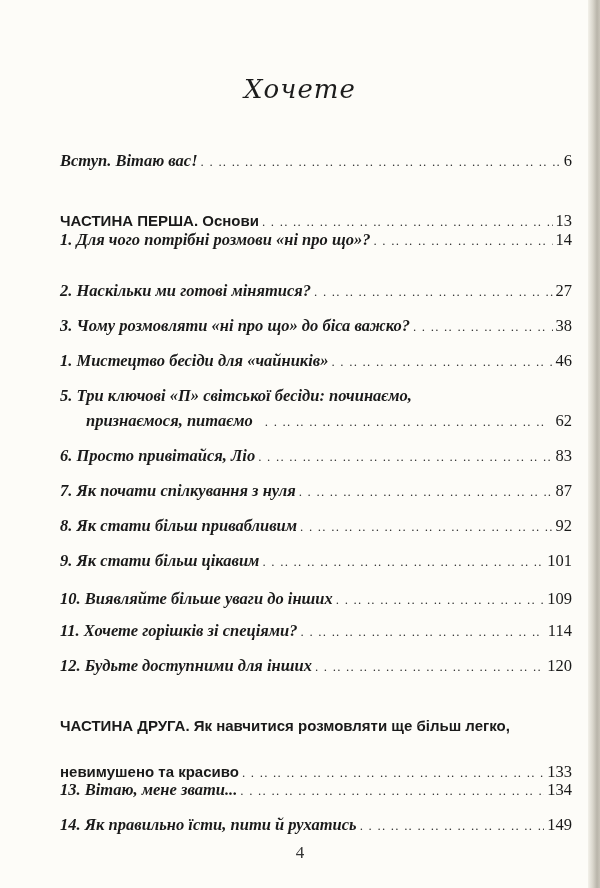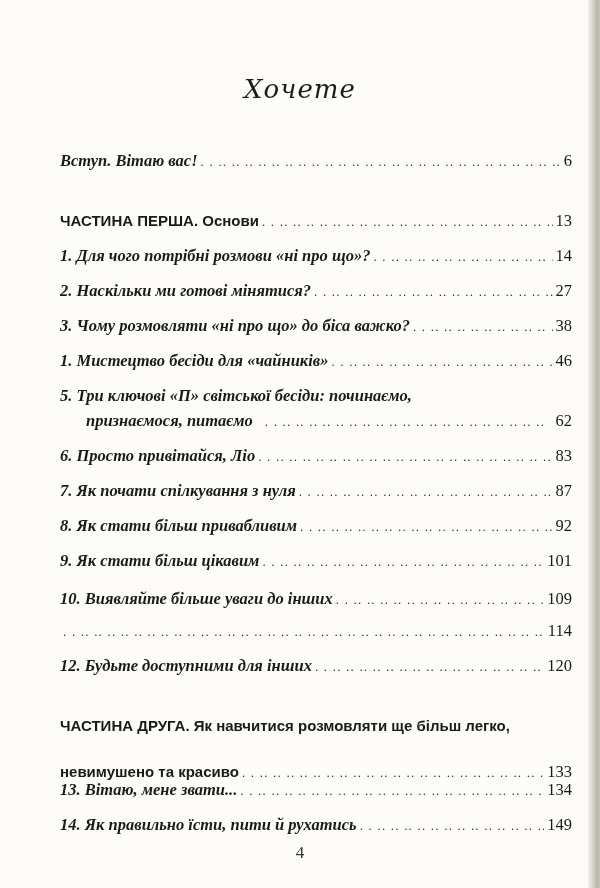--- a/index.html
+++ b/index.html
@@ -117,21 +117,21 @@
   </div>
 
   <div class="entry" style="top:208px;">
     <div class="row">
       <span class="part">ЧАСТИНА ПЕРША.</span>&nbsp;<span class="part sub">Основи</span>
       <span class="leader"></span>
       <span class="page-num">13</span>
     </div>
   </div>
 
-  <div class="entry" style="top:243px;">
+  <div class="entry" style="top:227px;">
     <div class="row">
       <span class="chap">1. Для чого потрібні розмови «ні про що»?</span>
       <span class="leader"></span>
       <span class="page-num">14</span>
     </div>
   </div>
 
   <div class="entry" style="top:278px;">
     <div class="row">
       <span class="chap">2. Наскільки ми готові мінятися?</span>
@@ -202,20 +202,21 @@
   <div class="entry" style="top:586px;">
     <div class="row">
       <span class="chap">10. Виявляйте більше уваги до інших</span>
       <span class="leader"></span>
       <span class="page-num">109</span>
     </div>
   </div>
 
   <div class="entry" style="top:618px;">
     <div class="row">
+      <span class="chap">11. Хочете горішків зі спеціями?</span>
       <span class="leader"></span>
       <span class="page-num">114</span>
     </div>
   </div>
 
   <div class="entry" style="top:653px;">
     <div class="row">
       <span class="chap">12. Будьте доступними для інших</span>
       <span class="leader"></span>
       <span class="page-num">120</span>

